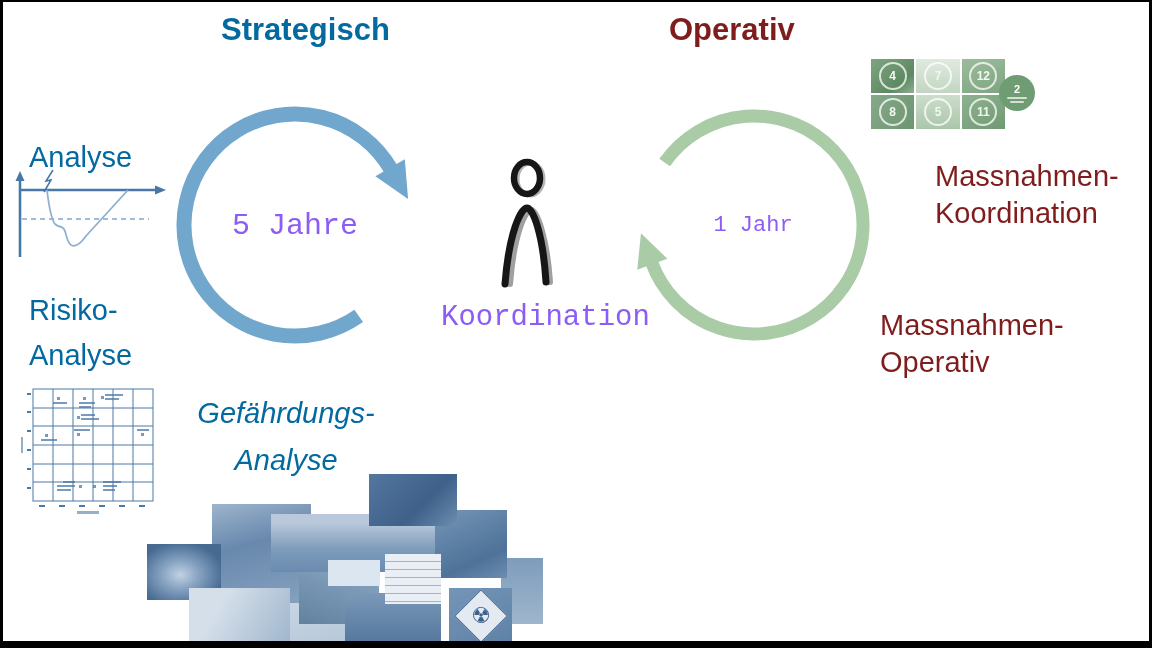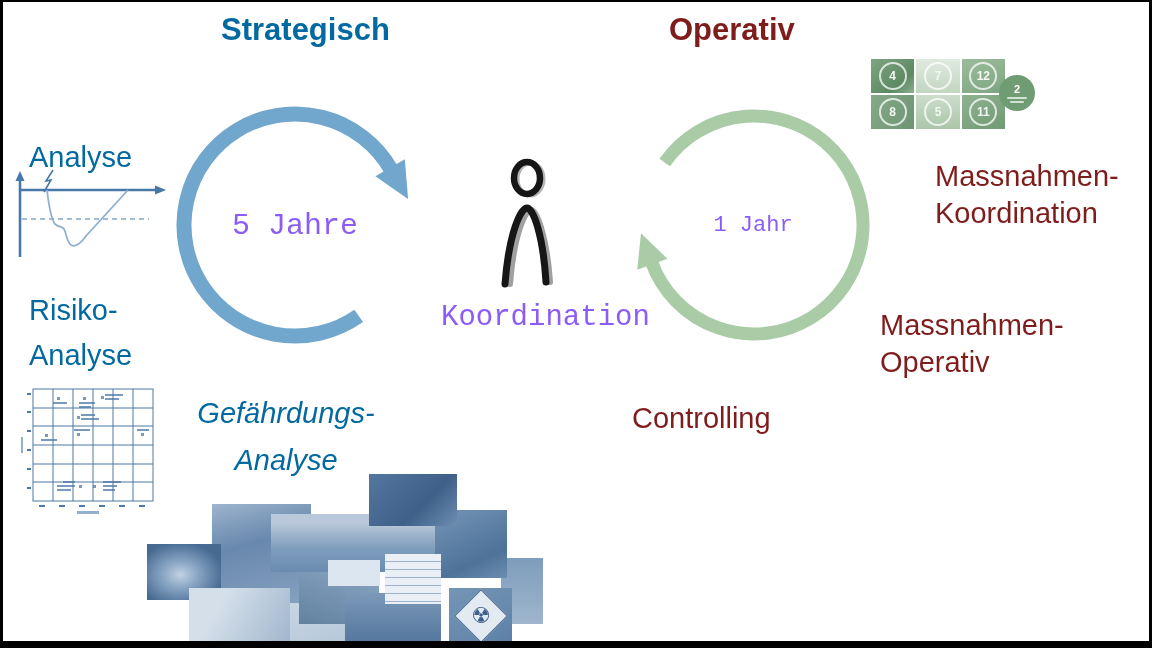--- a/index.html
+++ b/index.html
@@ -217,21 +217,20 @@
   </div>
 
   <div class="label green ml37" style="left:932px;top:156px;">
     <span>Massnahmen-</span><br>
     <span>Koordination</span>
   </div>
   <div class="label green ml37" style="left:877px;top:305px;">
     <span>Massnahmen-</span><br>
     <span>Operativ</span>
   </div>
-  <div class="label green" style="left:629px;top:398px;">Controlling</div>
 
   <div class="label blue centered" style="left:152px;top:388px;width:262px;line-height:47px;font-style:italic;">
     <span>Gefährdungs-</span><br>
     <span>Analyse</span>
   </div>
 
   <div>
     <div class="photo ph-backing"></div>
     <div class="photo ph-bridge"></div>
     <div class="photo ph-right-tall"></div>

